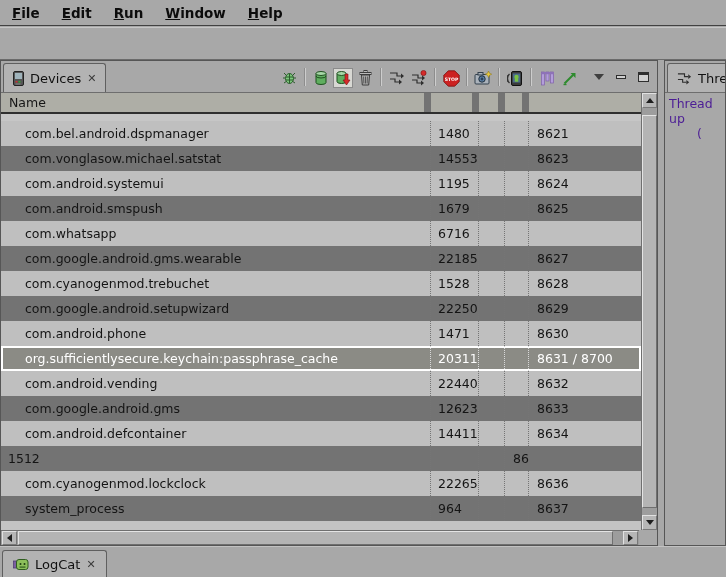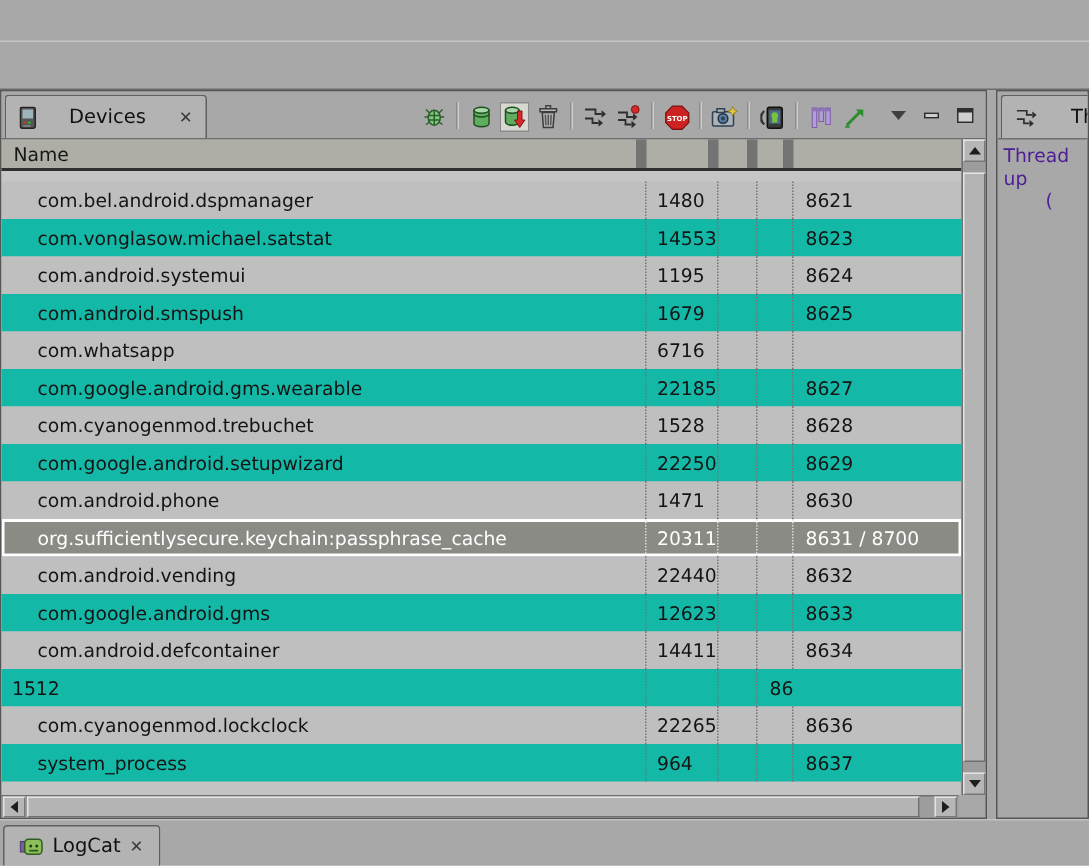--- a/index.html
+++ b/index.html
@@ -32,21 +32,21 @@
   .threads-panel{
     flex:1;box-sizing:border-box;border:1px solid #565656;background:#a8a8a8;
     overflow:hidden;display:flex;flex-direction:column;
   }
   
   .tabbar{
     height:32px;flex:0 0 32px;display:flex;align-items:flex-end;
     border-bottom:1px solid #6e6e6e;background:#a8a8a8;box-sizing:border-box;
   }
   .tab{
-    height:29px;margin-left:2px;display:flex;align-items:center;gap:22px;
+    height:29px;margin-left:2px;display:flex;align-items:center;gap:6px;
     background:#b3b3b3;border:1px solid #5f5f5f;border-bottom:none;
     border-radius:3px 3px 0 0;padding:0 9px;box-sizing:border-box;white-space:nowrap;
   }
   .tab-label{font-size:13px;color:#111;}
   .tab-close{font-size:11px;font-weight:bold;color:#3c3c3c;cursor:default;}
   
   .toolbar{margin-left:auto;display:flex;align-items:center;gap:2px;padding:0 6px 4px 0;}
   .tbtn{
     width:20px;height:20px;display:flex;align-items:center;justify-content:center;
     border:1px solid transparent;box-sizing:border-box;
@@ -67,21 +67,21 @@
     font-size:12.5px;line-height:19px;padding-left:8px;color:#161616;
     border-right:7px solid #737373;overflow:hidden;white-space:nowrap;
   }
   .thead .hcell:last-child{border-right:none;}
   .tbody{height:416px;margin-right:16px;overflow:hidden;background:#c3c3c3;}
   .sliver{height:7px;background:#c6c6c6;}
   .row{
     display:grid;grid-template-columns:430px 48px 26px 24px 1fr;height:25px;
     background:#bfbfbf;box-sizing:border-box;cursor:default;
   }
-  .row.alt{background:#14b8a6;}
+  .row.alt{background:#737373;}
   .row.selected{
     background:#8b8b85;color:#ffffff;box-shadow:inset 0 0 0 2px #ffffff;
   }
   .cell{
     font-size:12.5px;line-height:25px;white-space:nowrap;overflow:hidden;
     border-right:1px dotted #757575;box-sizing:border-box;
   }
   .row.selected .cell{border-right-color:#d9d9d9;}
   .cell.c-name{padding-left:24px;}
   .cell.c-pid{padding-left:7px;}
@@ -135,20 +135,30 @@
     background:#b3b3b3;border:1px solid #5f5f5f;border-bottom:none;border-radius:3px 3px 0 0;
     padding:0 10px;box-sizing:border-box;
   }
   .icon16{display:block;}
 </style>
 </head>
 <body>
 
 <div class="window">
 
+  <div class="menubar">
+    <div style="display:flex;">
+
+    <span class="menu-item">File</span>
+        <span class="menu-item alt">Edit</span>
+        <span class="menu-item">Run</span>
+        <span class="menu-item alt">Window</span>
+        <span class="menu-item">Help</span>
+      </div>
+  </div>
 
   <div class="top-strip"></div>
 
   <div class="panels">
 
     <div class="devices-panel">
 
       <div class="tabbar">
         <div class="tab">
           <svg class="icon16" width="11" height="15" viewBox="0 0 11 15">

